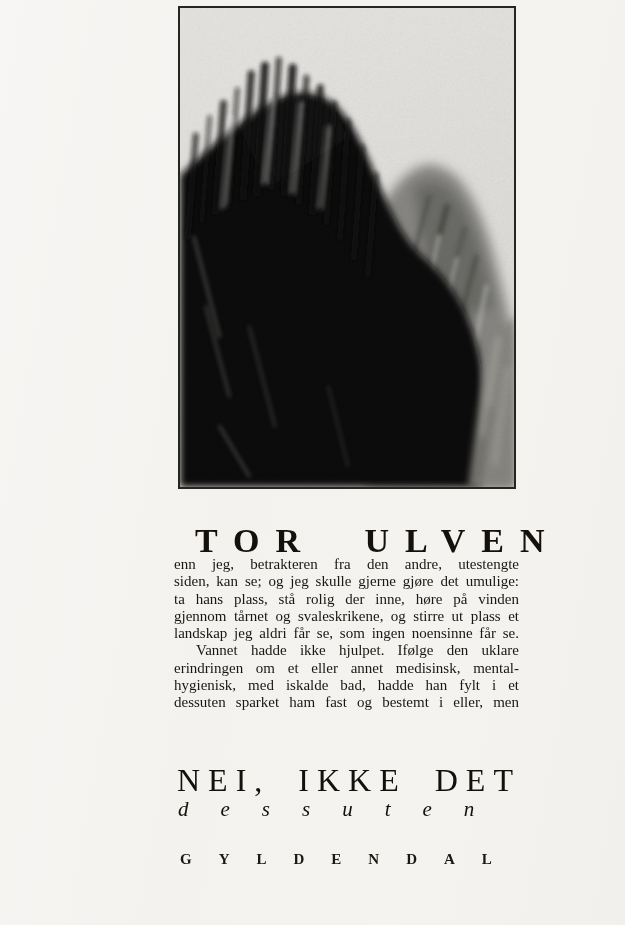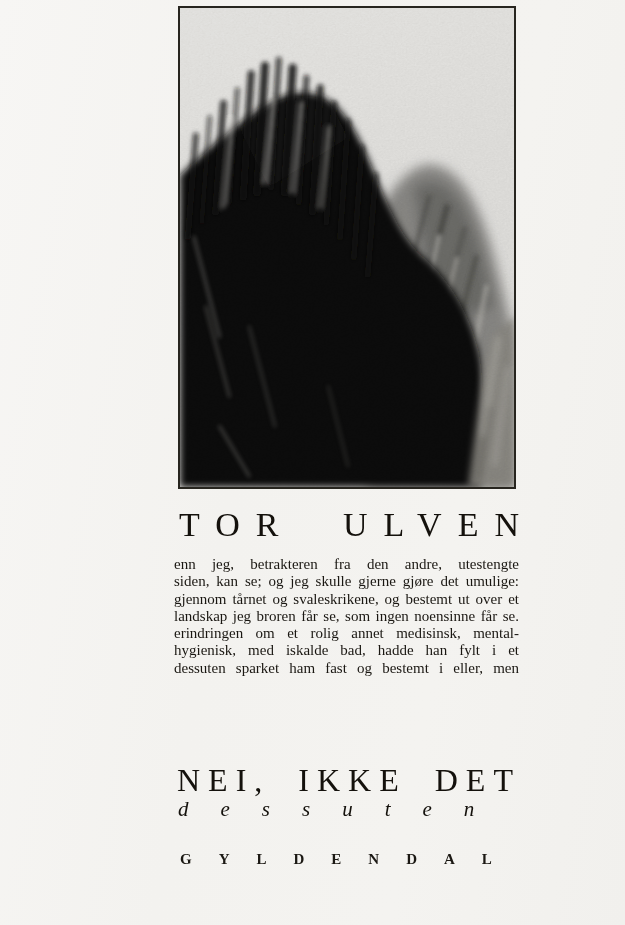--- a/index.html
+++ b/index.html
@@ -20,22 +20,22 @@
     position:absolute;left:178px;top:6px;width:338px;height:483px;
     margin:0;padding:0;
     border:2px solid #27251f;
     box-sizing:border-box;
     background:#eeede9;
   }
   .photo svg{display:block;width:100%;height:100%;}
   
   .author{
     position:absolute;left:179px;top:508px;width:360px;
-    margin:0;
-    font-size:34px;font-weight:400;line-height:34px;
+    margin:16px;
+    font-size:34px;font-weight:700;line-height:34px;
     letter-spacing:16px;word-spacing:24px;
     white-space:nowrap;
     color:#14110c;
   }
   
   .excerpt{
     position:absolute;left:174px;top:556px;width:345px;
     font-size:15px;line-height:17.3px;
     color:#1a1712;
   }
@@ -161,23 +161,25 @@
 
       <rect x="0" y="0" width="338" height="481" filter="url(#grain)" opacity="0.1"></rect>
     </svg>
   </figure>
 
   <h1 class="author">TOR ULVEN</h1>
 
   <div class="excerpt">
     <div class="line">enn jeg, betrakteren fra den andre, utestengte</div>
     <div class="line">siden, kan se; og jeg skulle gjerne gjøre det umulige:</div>
-    <div class="line">gjennom tårnet og svaleskrikene, og bestemt ut over et</div>
-    <div class="line">landskap jeg broren får se, som ingen noensinne får se.</div>
-    <div class="line">erindringen om et rolig annet medisinsk, mental-</div>
+    <div class="line">ta hans plass, stå rolig der inne, høre på vinden</div>
+    <div class="line">gjennom tårnet og svaleskrikene, og stirre ut plass et</div>
+    <div class="line">landskap jeg aldri får se, som ingen noensinne får se.</div>
+    <div class="line indent">Vannet hadde ikke hjulpet. Ifølge den uklare</div>
+    <div class="line">erindringen om et eller annet medisinsk, mental-</div>
     <div class="line">hygienisk, med iskalde bad, hadde han fylt i et</div>
     <div class="line">dessuten sparket ham fast og bestemt i eller, men</div>
   </div>
 
   <h2 class="title">NEI, IKKE DET</h2>
 
   <div class="subtitle">dessuten</div>
 
   <div class="publisher">GYLDENDAL</div>
 

